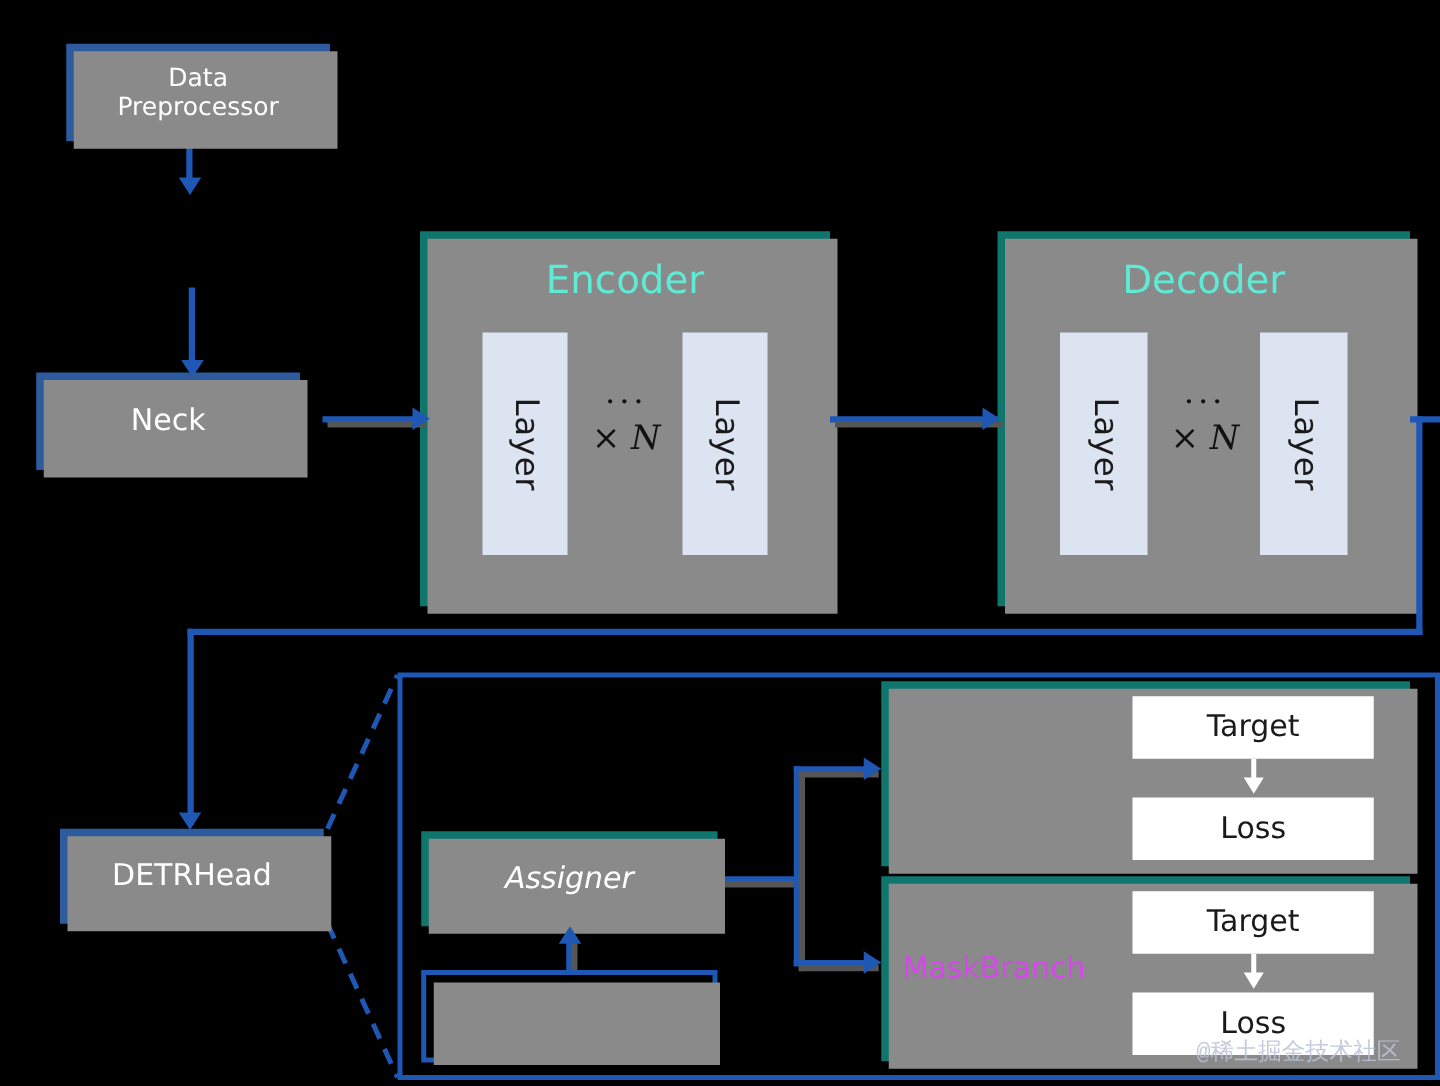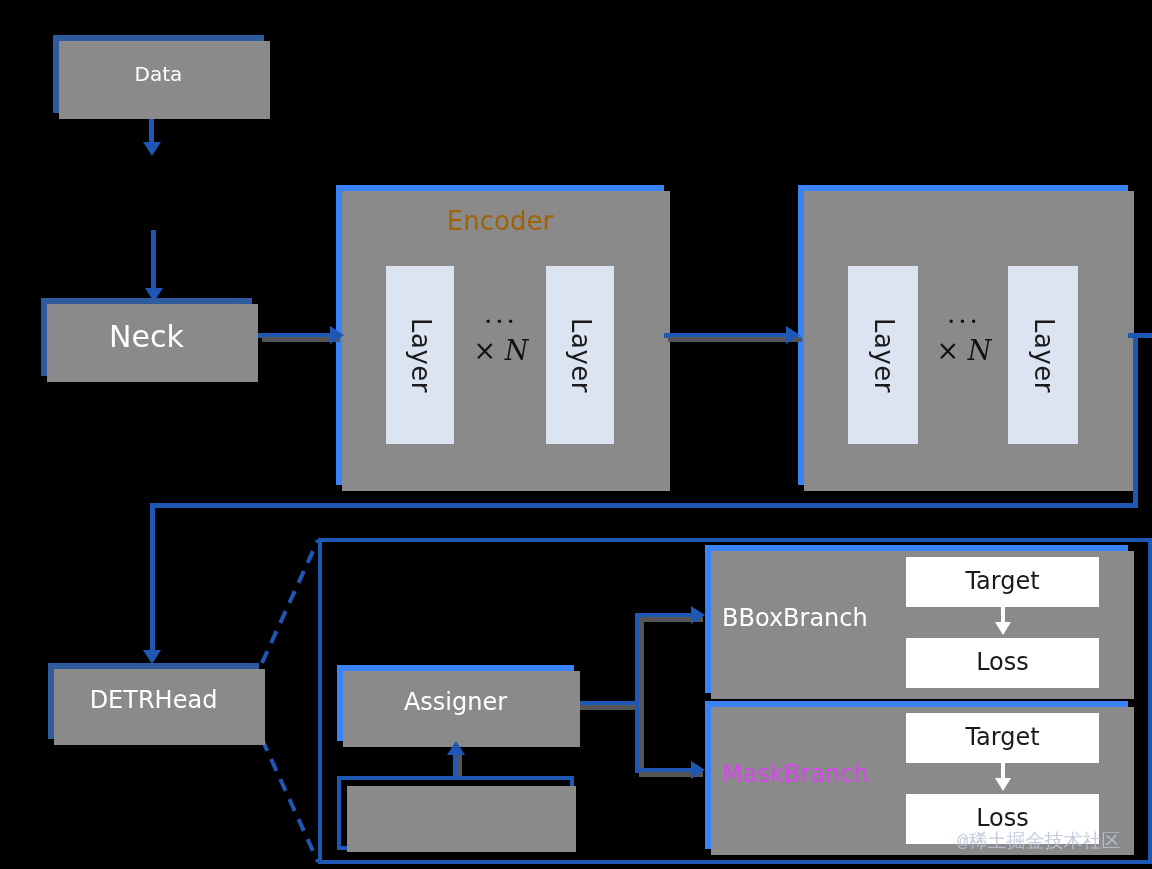--- a/index.html
+++ b/index.html
@@ -36,44 +36,45 @@
     bottom: -6px;
     background: #8a8a8a;
     z-index: -1;
   }
 
   .dark-box {
     background: #2E5B9E;
     color: #ffffff;
   }
   .light-box {
-    background: #3b82f6;
+    background: #0f766e;
     color: #ffffff;
+    font-style: italic;
   }
   .pale-box {
     background: #DCE4F2;
     color: #1a1a1a;
   }
   .white-box {
     background: #ffffff;
     color: #1a1a1a;
   }
   .outline-box {
     background: #000000;
     border: 4px solid #1F57B5;
   }
 
   
   .group-title {
     position: absolute;
     left: 0;
     right: 0;
     text-align: center;
-    color: #a16207;
-    font-size: 26px;
+    color: #5eead4;
+    font-size: 31px;
   }
 
   
   .vert-label {
     writing-mode: vertical-rl;
     text-orientation: mixed;
     font-size: 26px;
     color: #1a1a1a;
     letter-spacing: 0.5px;
   }
@@ -164,31 +165,32 @@
   }
 </style>
 </head>
 <body>
 
 <div id="stage">
 
   <div class="node dark-box shadow" style="left:53px; top:0px; width:211px; height:78px; font-size:20px; z-index:5;margin-top:35px;">
     <div style="z-index:2;">
       <span>Data</span><br>
+      <span>Preprocessor</span>
     </div>
   </div>
 
   <div class="line" style="left:149px; top:78px; width:5px; height:68px; z-index:3;"></div>
   <div class="arrow down" style="left:143px; top:142px; z-index:4;"></div>
 
 
   <div class="line" style="left:151px; top:230px; width:5px; height:63px; z-index:3;"></div>
   <div class="arrow down" style="left:145px; top:288px; z-index:4;"></div>
 
-  <div class="node dark-box shadow" style="left:41px; top:298px; width:211px; height:78px; font-size:30px; z-index:5;">
+  <div class="node dark-box shadow" style="left:29px; top:298px; width:211px; height:78px; font-size:24px; z-index:5;">
     <span style="z-index:2;">Neck</span>
   </div>
 
   <div class="line shadowed" style="left:258px; top:333px; width:78px; height:5px; z-index:3;"></div>
   <div class="arrow right" style="left:330px; top:326px; z-index:4;"></div>
 
   <div class="node light-box shadow" style="left:336px; top:185px; width:328px; height:300px; z-index:2;">
   </div>
   <div class="group-title" style="left:336px; top:206px; width:328px; z-index:6;">Encoder</div>
 
@@ -203,20 +205,21 @@
 
   <div class="node pale-box" style="left:546px; top:266px; width:68px; height:178px; z-index:6;">
     <span class="vert-label">Layer</span>
   </div>
 
   <div class="line shadowed" style="left:664px; top:333px; width:134px; height:5px; z-index:3;"></div>
   <div class="arrow right" style="left:786px; top:326px; z-index:4;"></div>
 
   <div class="node light-box shadow" style="left:798px; top:185px; width:330px; height:300px; z-index:2;">
   </div>
+  <div class="group-title" style="left:798px; top:206px; width:330px; z-index:6;">Decoder</div>
 
   <div class="node pale-box" style="left:848px; top:266px; width:70px; height:178px; z-index:6;">
     <span class="vert-label">Layer</span>
   </div>
 
   <div class="xn" style="left:933px; top:305px; width:62px; z-index:6;">
     <span class="dots">...</span>
     <span class="mult">× N</span>
   </div>
 
@@ -257,21 +260,20 @@
 
   <div class="line shadowed" style="left:574px; top:701px; width:66px; height:5px; z-index:5;"></div>
   <div class="line shadowed" style="left:635px; top:613px; width:5px; height:160px; z-index:5;"></div>
   <div class="line shadowed" style="left:635px; top:613px; width:64px; height:5px; z-index:5;"></div>
   <div class="arrow right" style="left:691px; top:606px; z-index:6;"></div>
   <div class="line shadowed" style="left:635px; top:768px; width:64px; height:5px; z-index:5;"></div>
   <div class="arrow right" style="left:691px; top:761px; z-index:6;"></div>
 
   <div class="node light-box shadow" style="left:705px; top:545px; width:423px; height:148px; z-index:4;">
   </div>
-  <div style="position:absolute; left:722px; top:604px; font-size:24px; color:#ffffff; z-index:7;">BBoxBranch</div>
 
   <div class="node white-box" style="left:906px; top:557px; width:193px; height:50px; font-size:24px; z-index:7;">
     <span>Target</span>
   </div>
   <div class="arrow white-down" style="left:995px; top:622px; z-index:7;"></div>
   <div class="line" style="left:1001px; top:607px; width:4px; height:17px; background:#ffffff; z-index:7;"></div>
   <div class="node white-box" style="left:906px; top:638px; width:193px; height:50px; font-size:24px; z-index:7;">
     <span>Loss</span>
   </div>
 

